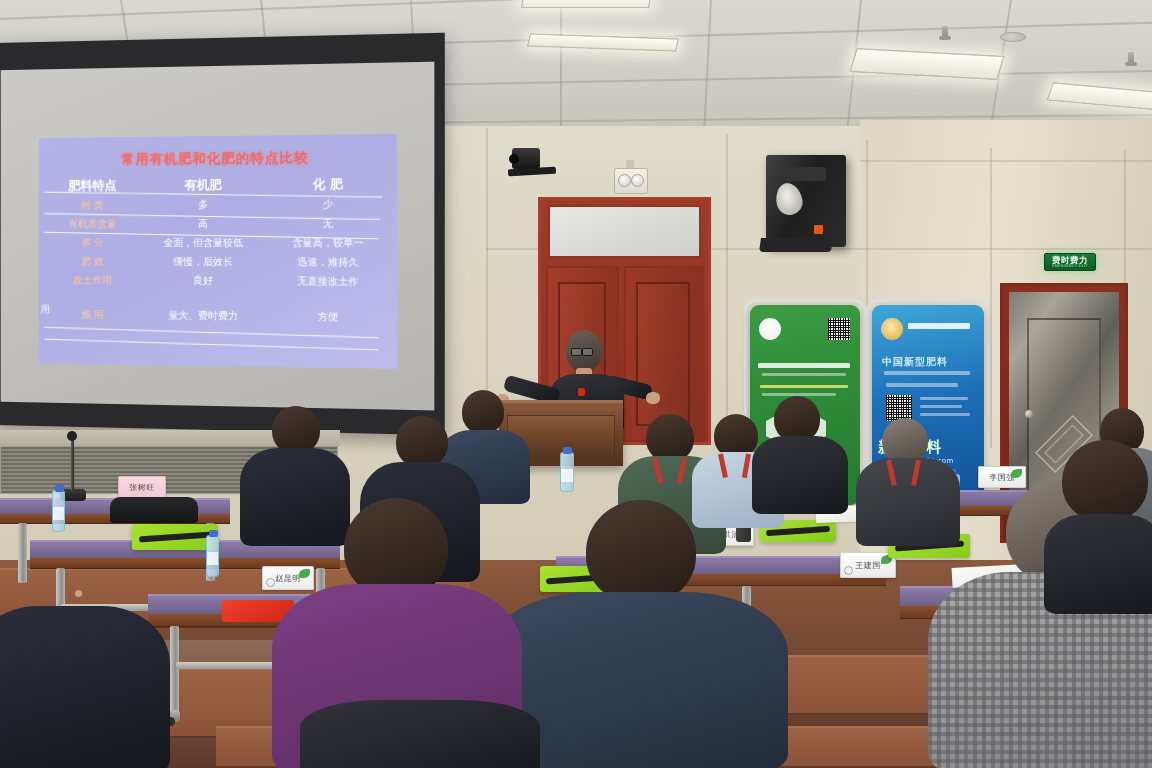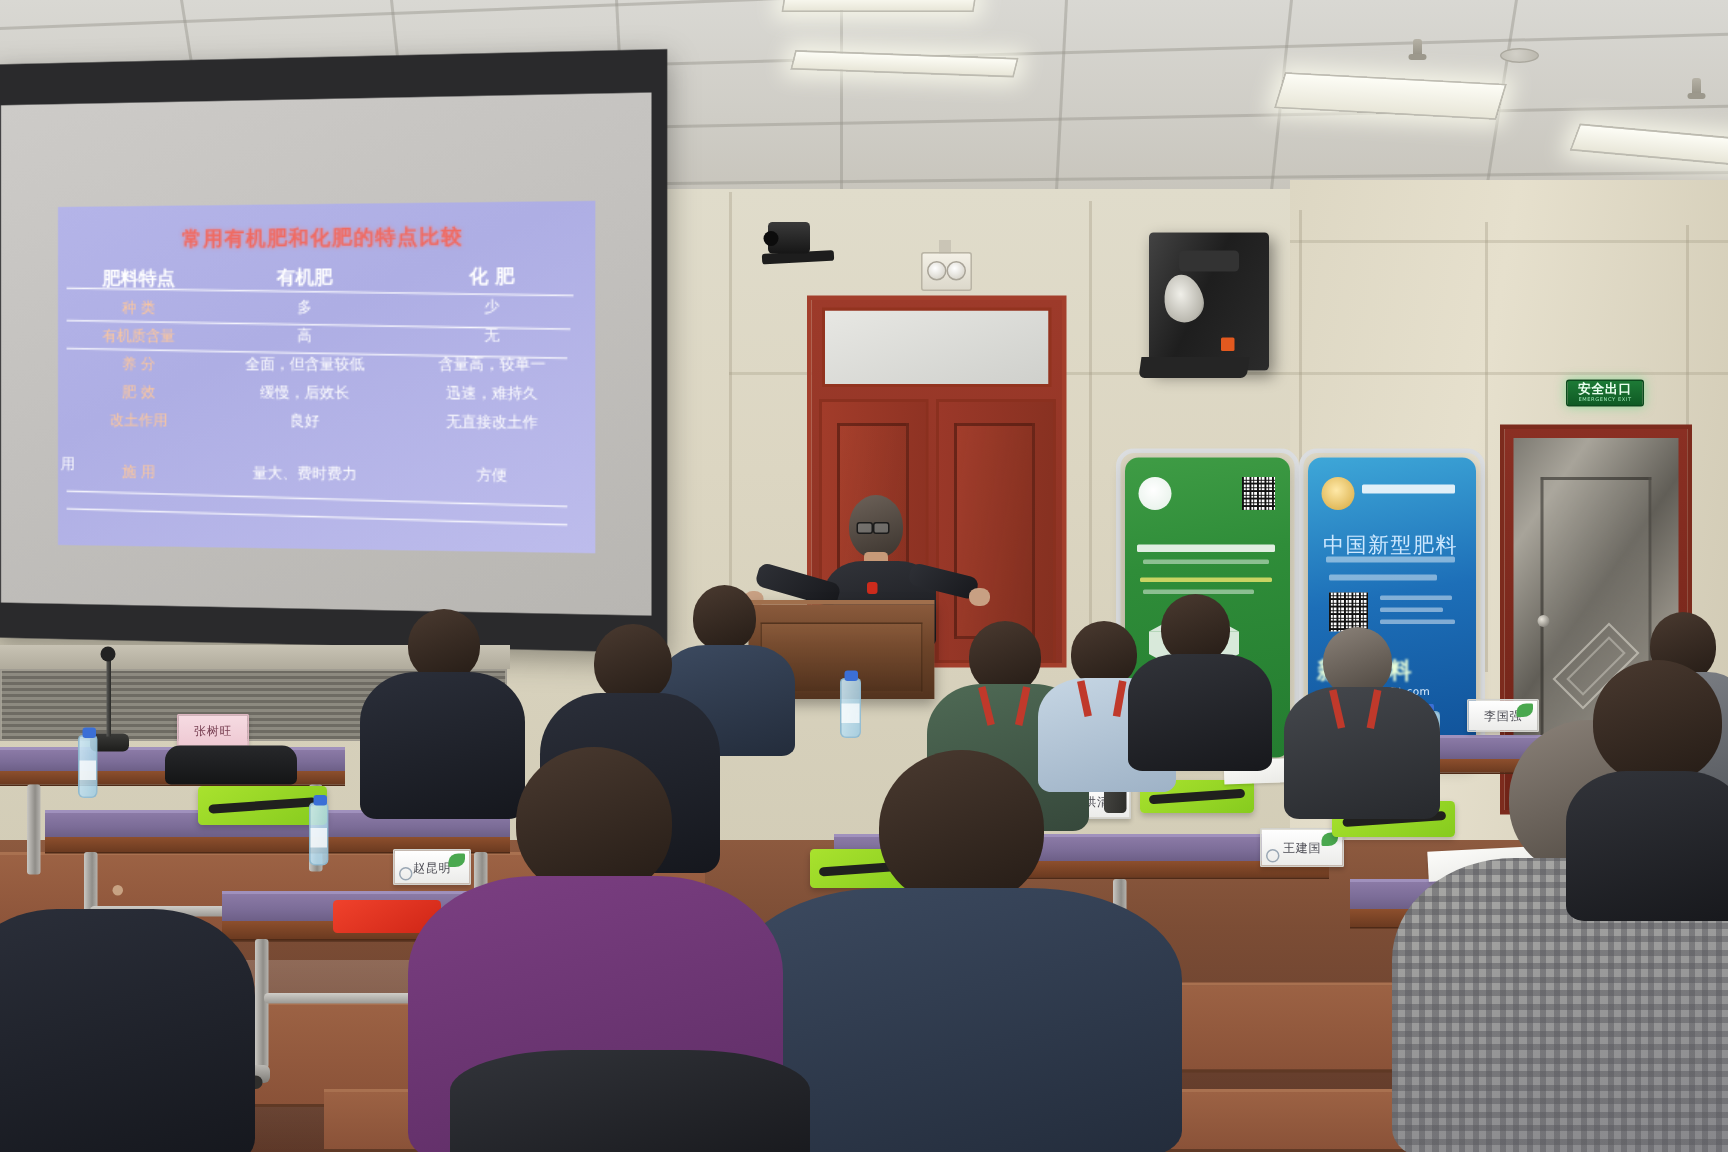--- a/index.html
+++ b/index.html
@@ -245,21 +245,21 @@
   .hex{
     position:absolute; width:26px; height:15px; background:rgba(255,255,255,.82);
   }
   .hex:before,.hex:after{
     content:""; position:absolute; left:0; width:0; height:0;
     border-left:13px solid transparent; border-right:13px solid transparent;
   }
   .hex:before{ bottom:100%; border-bottom:7px solid rgba(255,255,255,.82); }
   .hex:after{ top:100%; border-top:7px solid rgba(255,255,255,.82); }
   .bn-title-cn{
-    position:absolute; color:#cfe9ff; font-size:14px; font-weight:normal;
+    position:absolute; color:#cfe9ff; font-size:10px; font-weight:bold;
     filter:blur(.5px); letter-spacing:1px;
   }
   .bn-big{
     position:absolute; left:6px; top:133px; width:102px;
     color:#eaffd9; font-size:15px; font-weight:bold; filter:blur(.55px);
     letter-spacing:1px;
   }
   .bn-url{
     position:absolute; left:14px; top:152px; color:#dff0ff; font-size:7px;
     filter:blur(.4px); letter-spacing:.3px;
@@ -565,21 +565,21 @@
   <div class="emerg-light"></div>
 
   <div class="speaker-box">
     <div class="speaker-tweeter"></div>
     <div class="speaker-cone"></div>
     <div class="speaker-badge"></div>
   </div>
   <div class="speaker-bracket"></div>
 
   <div class="exit-sign">
-    <span class="zh">安全出口</span>
+    <span class="zh">费时费力</span>
     <span class="en">EMERGENCY EXIT</span>
   </div>
 
   <div class="door-wood">
     <div class="door-panel" style="left:10px;top:80px;width:52px;height:150px"></div>
   </div>
   <div class="door-transom"></div>
   <div class="door-leafL">
     <div class="door-panel" style="left:10px;top:14px;width:48px;height:144px"></div>
   </div>

